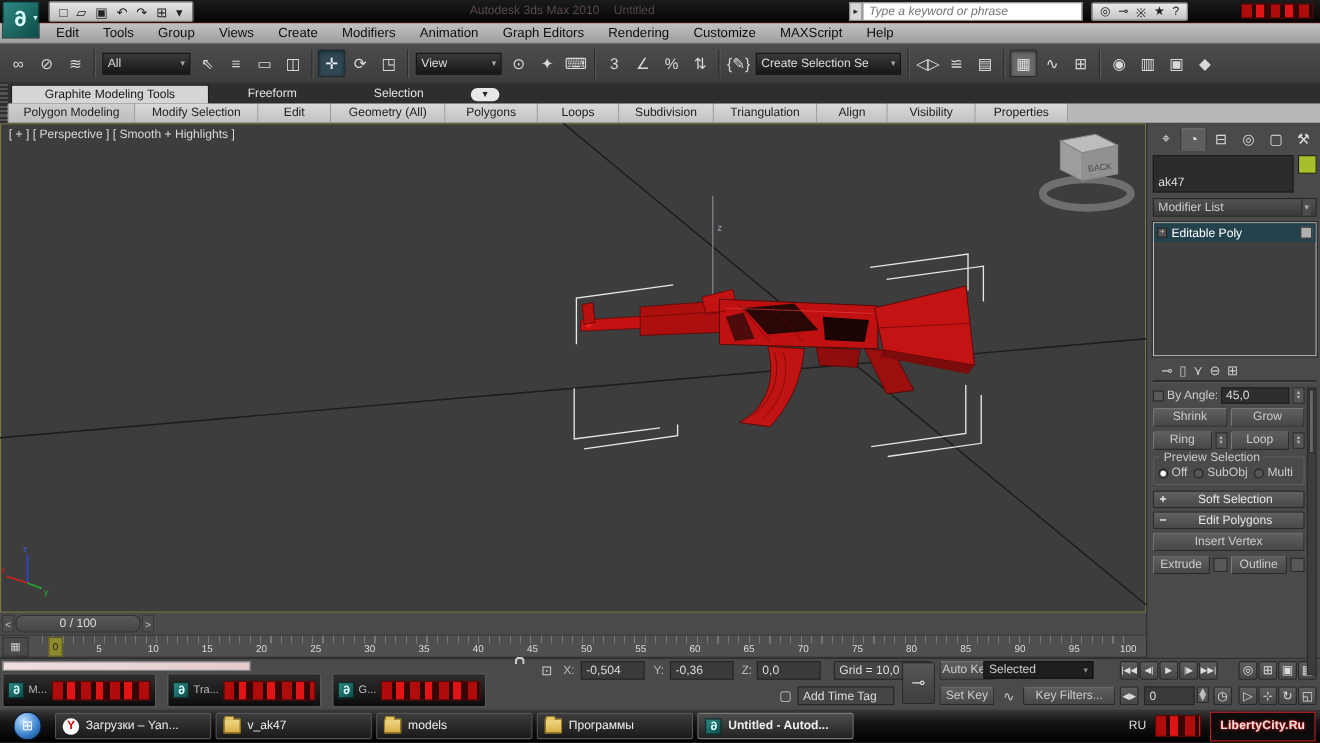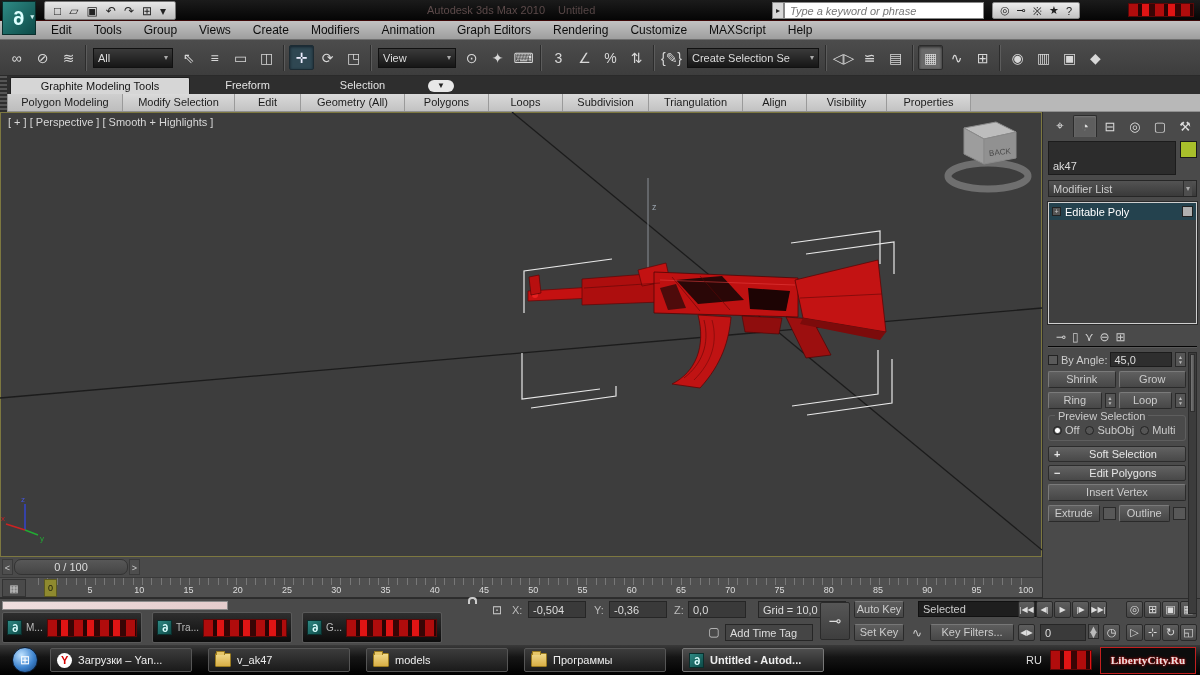--- a/index.html
+++ b/index.html
@@ -137,21 +137,21 @@
   .tb-ico{width:16px;height:14px;flex-shrink:0;position:relative;}
   .ico-folder{background:linear-gradient(#f0d98a,#d8ae45);border:1px solid #9a7b20;border-radius:1px;}
   .ico-folder::before{content:"";position:absolute;top:-3px;left:0;width:7px;height:3px;background:#e6c667;border:1px solid #9a7b20;border-bottom:none;border-radius:1px 1px 0 0;}
   .ico-yandex{background:#fff;border-radius:50%;width:15px;height:15px;}
   .ico-yandex::before{content:"Y";position:absolute;left:4px;top:1px;color:#d40000;font-weight:bold;font-size:11px;}
   .ico-max{background:linear-gradient(135deg,#2e8a85,#0d4a47);border:1px solid #0a2e2c;width:15px;height:15px;}
   .ico-max::before{content:"6";position:absolute;left:4px;top:1px;color:#dff;font-size:11px;font-weight:bold;transform:scaleX(-1);}
   .tb-right{margin-left:auto;display:flex;align-items:center;gap:8px;}
   .lang{color:#ddd;font-size:11px;}
   .tray-censor{width:42px;height:20px;}
-  .watermark{width:96px;height:27px;background:#0c0c0c;border:1px solid #c22020;display:flex;align-items:center;justify-content:center;color:#e2e2e2;font-size:11px;font-weight:bold;text-shadow:0 0 3px #f00,0 0 1px #f55;letter-spacing:0.2px;font-family:Liberation Serif, serif;}
+  .watermark{width:96px;height:27px;background:#0c0c0c;border:1px solid #c22020;display:flex;align-items:center;justify-content:center;color:#e2e2e2;font-size:11px;font-weight:bold;text-shadow:0 0 3px #f00,0 0 1px #f55;letter-spacing:0.2px;}
 </style>
 </head>
 <body>
 
 <div class="screen">
 
   <div class="titlebar">
     <div class="app-logo"><span class="g">6</span><span class="dd">▾</span></div>
     <div class="qat">
         <span>□</span>
@@ -521,21 +521,21 @@
       <span class="sa" style="left:136px;top:5px;">Y:</span>
       <span class="sa sfield" style="left:151px;top:2px;width:58px;">-0,36</span>
       <span class="sa" style="left:216px;top:5px;">Z:</span>
       <span class="sa sfield" style="left:230px;top:2px;width:58px;">0,0</span>
       <span class="sa sfield" style="left:300px;top:2px;width:88px;background:#454545;">Grid = 10,0</span>
       <span class="sa sico" style="left:247px;top:26px;width:18px;">▢</span>
       <span class="sa sfield" style="left:267px;top:25px;width:88px;background:#454545;">Add Time Tag</span>
       <span class="sa bigkey" style="left:362px;top:3px;width:30px;height:38px;">⊸</span>
       <span class="sa sbtn" style="left:396px;top:2px;width:50px;">Auto Key</span>
       <span class="sa sbtn" style="left:396px;top:25px;width:50px;">Set Key</span>
-      <span class="sa sdrop" style="left:460px;top:2px;width:119px;"><span>Selected</span></span>
+      <span class="sa sdrop" style="left:436px;top:2px;width:100px;"><span>Selected</span></span>
       <span class="sa sico" style="left:450px;top:27px;width:18px;">∿</span>
       <span class="sa sbtn" style="left:472px;top:25px;width:84px;">Key Filters...</span>
       <span class="sa transport" style="left:560px;top:2px;">
           <span>|◀◀</span>
           <span>◀|</span>
           <span>▶</span>
           <span>|▶</span>
           <span>▶▶|</span>
         </span>
       <span class="sa navico" style="left:560px;top:25px;font-size:8px;">◀▶</span>
@@ -555,21 +555,21 @@
           <span class="navico">▷</span>
           <span class="navico">⊹</span>
           <span class="navico">↻</span>
           <span class="navico">◱</span>
         </span>
     </div>
   </div>
 
   <div class="taskbar">
     <div class="start-orb">⊞</div>
-    <div style="display:flex;gap:16px;">
+    <div style="display:flex;gap:4px;">
 
     <div class="task-btn">
         <span class="tb-ico ico-yandex"></span>
         <span>Загрузки – Yan...</span>
       </div>
         <div class="task-btn">
         <span class="tb-ico ico-folder"></span>
         <span>v_ak47</span>
       </div>
         <div class="task-btn">

